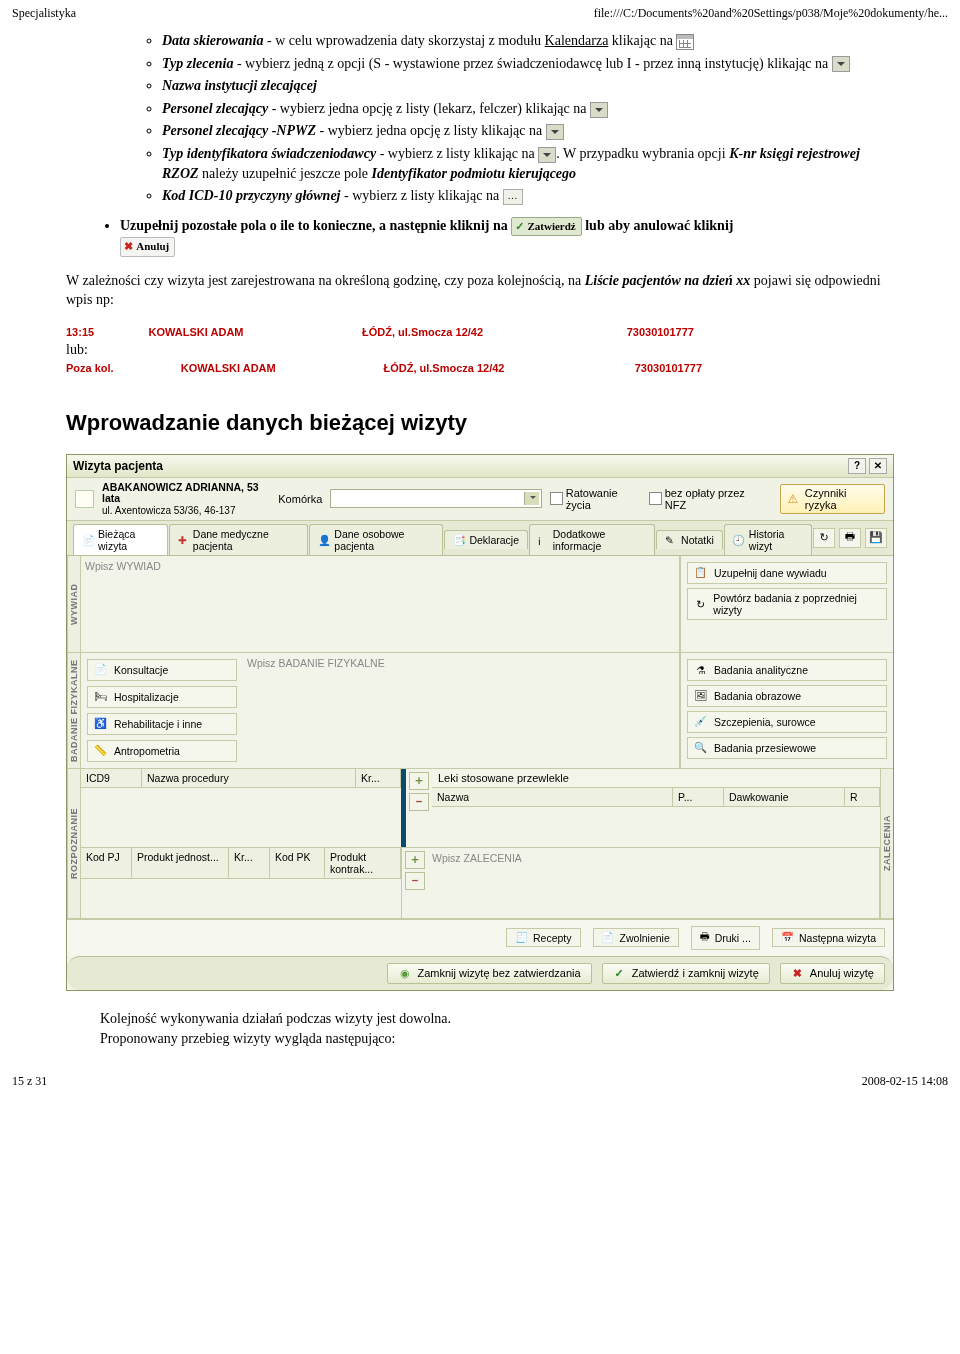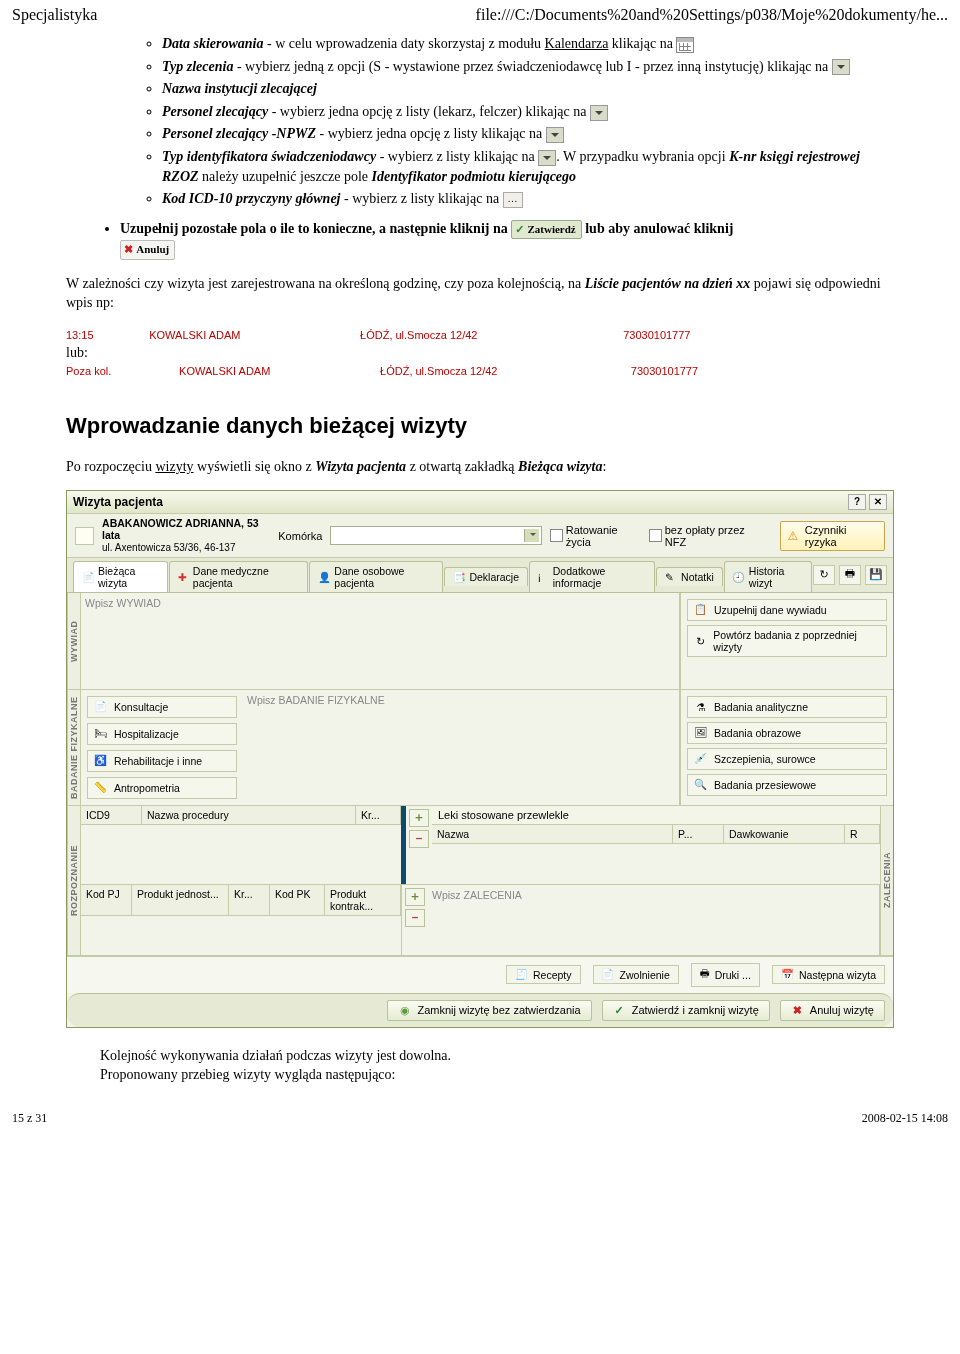--- a/index.html
+++ b/index.html
@@ -7,21 +7,21 @@
     font-family: "Times New Roman", serif;
     font-size: 14px;
     color: #000;
     background: #fff;
     width: 960px;
   }
   .page {
     padding: 6px 12px 12px 12px;
     box-sizing: border-box;
   }
-  .hdr { display:flex; justify-content:space-between; font-size:16px; margin-bottom:10px;}
+  .hdr { display:flex; justify-content:space-between; font-size:12px; margin-bottom:10px;}
   .content { padding: 0 54px 0 54px; }
   ul.bul { list-style-type: disc; margin: 0 0 0 54px; padding:0;}
   ul.circ { list-style-type: circle; margin: 0 0 0 40px; padding:0;}
   li { margin: 3px 0; line-height: 1.4; }
   a.link { color: #000000; text-decoration: underline; cursor:pointer;}
   .icon-cal, .icon-dd, .icon-dots { display:inline-block; vertical-align:middle;}
   .icon-cal { width:16px; height:14px; border:1px solid #888; background:
     linear-gradient(#bbb,#bbb) 0 0/100% 4px no-repeat,
     repeating-linear-gradient(90deg,#888 0 1px,transparent 1px 4px) 2px 5px/12px 8px no-repeat,
     repeating-linear-gradient(0deg,#888 0 1px,transparent 1px 4px) 2px 5px/12px 8px no-repeat,
@@ -29,21 +29,21 @@
   }
   .icon-dd { width:16px; height:14px; border:1px solid #999; background:#d8dcc8; position:relative;}
   .icon-dd::after { content:""; position:absolute; left:4px; top:5px; border:4px solid transparent; border-top-color:#444;}
   .icon-dots { width:18px; height:14px; border:1px solid #aaa; background:#f0f0e8; font-size:10px; text-align:center; line-height:12px;}
   .btn-inline { display:inline-block; border:1px solid #9a8; background:#e0e8cf; padding:1px 5px 1px 3px; font-size:11px; vertical-align:middle; border-radius:2px;}
   .btn-inline.green::before { content:"✓"; color:#2a8a2a; font-weight:bold; margin-right:3px;}
   .btn-inline.red { border:1px solid #bbb; background:#f4f4f0;}
   .btn-inline.red::before { content:"✖"; color:#c22; font-weight:bold; margin-right:3px;}
   .para { margin: 14px 0; line-height:1.4;}
   h2.sec { font-family: Arial, sans-serif; font-weight:bold; font-size:22px; margin: 34px 0 18px 0;}
-  .tbl-list { border-collapse:collapse; font-family:Arial,sans-serif; font-size:11px; width:720px;}
+  .tbl-list { border-collapse:collapse; font-family:Arial,sans-serif; font-size:11px; width:720px;font-weight:bold;}
   .tbl-list td { padding: 2px 14px 2px 0; white-space:nowrap;}
   .tbl-list td.lnk { color:#b00; cursor:pointer;}
   .lub { margin:2px 0; }
 
   
   .appwin { border:1px solid #8b9864; font-family:Arial,sans-serif; font-size:11px; background:#f2f4ea; margin-top:10px;}
   .appwin .titlebar { background:linear-gradient(#f7f9ed,#e0e6c8); border-bottom:1px solid #c3cca7; display:flex; align-items:center; padding:3px 6px; font-weight:bold; font-size:12px;}
   .appwin .titlebar .tspace { flex:1;}
   .titlebar .tbtn { width:16px; height:14px; border:1px solid #aaa; margin-left:3px; text-align:center; font-size:10px; line-height:13px; background:#f3f3ed;}
   .patbar { display:flex; align-items:center; padding:4px 8px; border-bottom:1px solid #c3cca7; gap:8px; background:#f0f2e5;}
@@ -156,23 +156,20 @@
             <td class="lnk">Poza kol.</td>
             <td class="lnk">KOWALSKI ADAM</td>
             <td class="lnk">ŁÓDŹ, ul.Smocza 12/42</td>
             <td class="lnk">73030101777</td>
           </tr>
     </tbody>
       </table>
 
     <h2 class="sec">Wprowadzanie danych bieżącej wizyty</h2>
 
-    <p class="para">
-      <span>Po rozpoczęciu </span><a class="link">wizyty</a><span> wyświetli się okno z </span><b><i>Wizyta pacjenta</i></b><span> z otwartą zakładką </span><b><i>Bieżąca wizyta</i></b><span>:</span>
-    </p>
 
     <div class="appwin">
       <div class="titlebar">
         <span>Wizyta pacjenta</span>
         <span class="tspace"></span>
         <span class="tbtn">?</span>
         <span class="tbtn">✕</span>
       </div>
       <div class="patbar">
         <span class="ico"></span>

